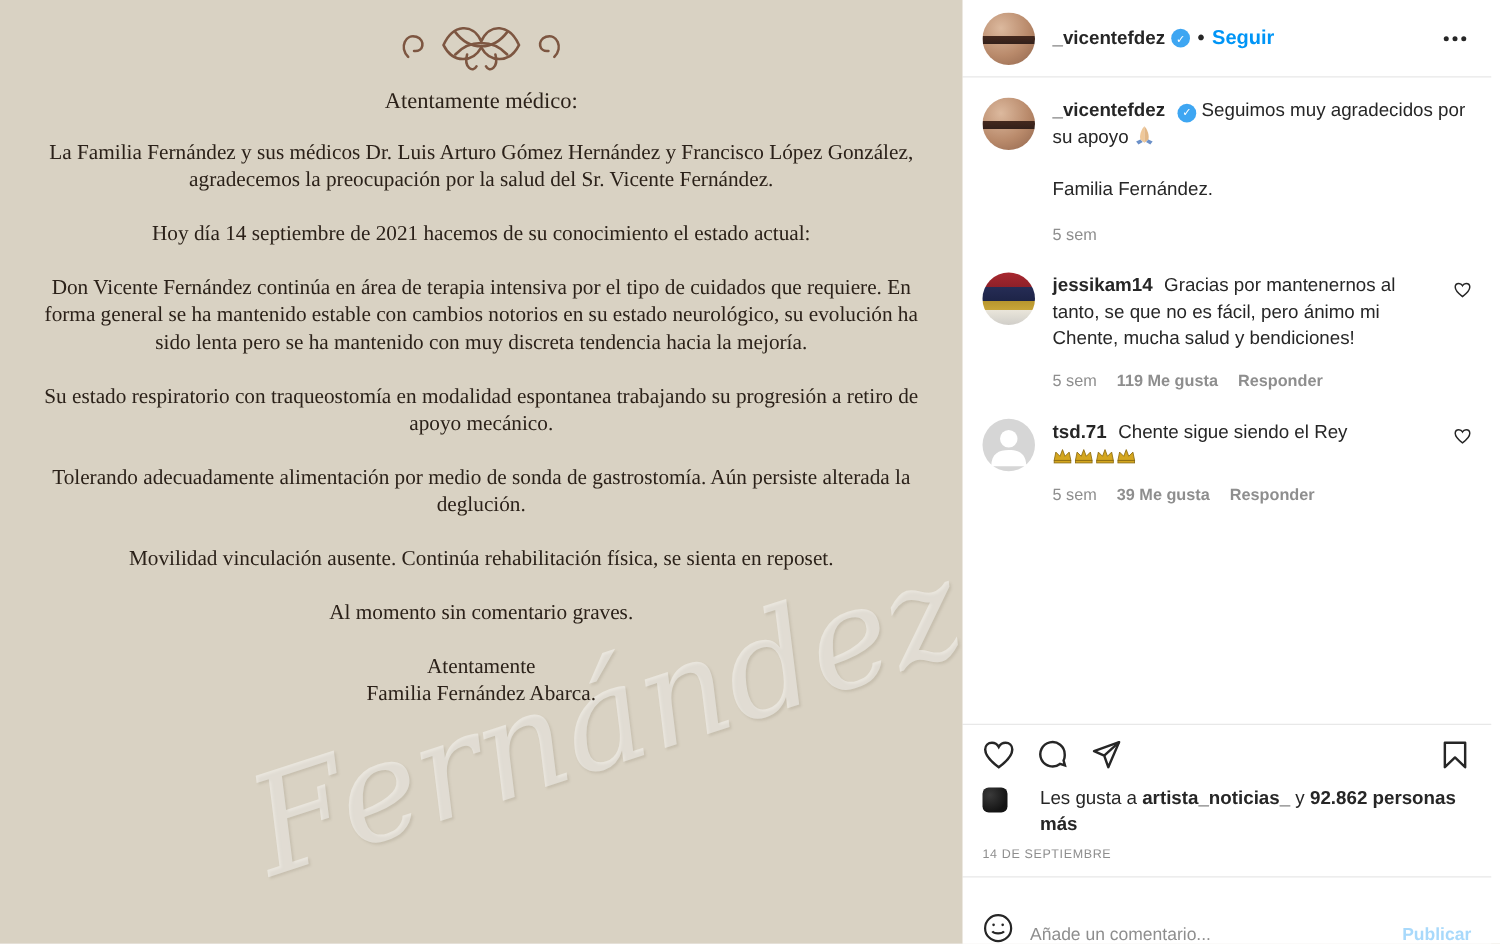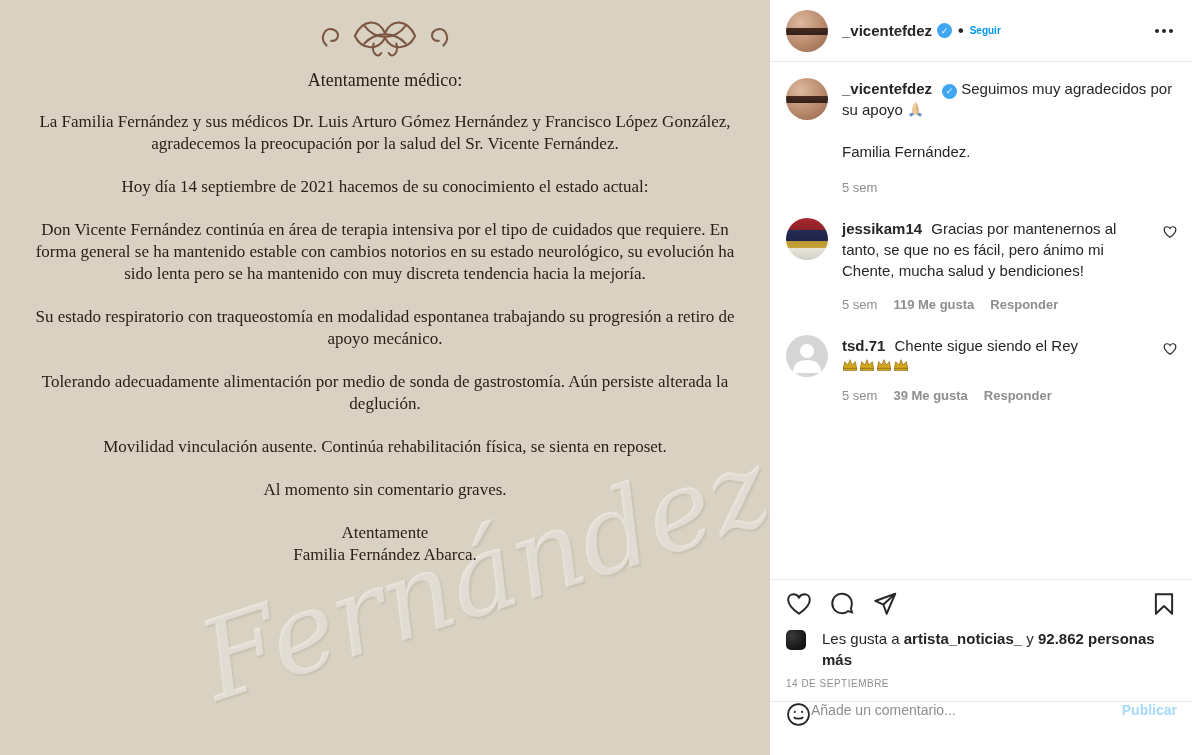--- a/index.html
+++ b/index.html
@@ -27,21 +27,21 @@
   .avatar.vicente { background:
       linear-gradient(180deg, rgba(0,0,0,0) 44%, #45291e 44%, #33201a 60%, rgba(0,0,0,0) 60%),
       radial-gradient(circle at 35% 30%, #dcb99e, #b98a6b 55%, #90644b); }
   .avatar.jessika { background:linear-gradient(180deg, #a8282f 0%, #8e2029 28%, #262c55 28%, #1d2447 55%, #b8962e 55%, #c9a63a 72%, #e9e5da 72%, #d0cec9 100%); }
   .avatar.default { background:#d6d6d6; display:flex; align-items:center; justify-content:center; }
   .header-user { display:flex; align-items:center; margin-left:14px; }
   .username { font-weight:700; font-size:15px; color:#262626; }
   .badge { width:15px; height:15px; border-radius:50%; background:#3ea6f2; color:#fff; display:inline-flex;
            align-items:center; justify-content:center; font-size:9px; margin-left:5px; flex:none; font-family:"Liberation Sans",sans-serif; }
   .dot-sep { margin:0 6px; color:#262626; font-weight:700; }
-  .follow { color:#0095f6; font-weight:700; font-size:10px; cursor:pointer; }
+  .follow { color:#0095f6; font-weight:700; font-size:16px; cursor:pointer; }
   .more-btn { margin-left:auto; display:flex; gap:3px; cursor:pointer; padding:4px; }
   .more-btn i { width:4px; height:4px; border-radius:50%; background:#262626; }
 
   .comments { flex:1; overflow:hidden; padding:16px 16px 0; }
   .row { display:flex; margin-bottom:20px; }
   .row .body { flex:1; margin-left:14px; font-size:15px; line-height:21px; color:#262626; }
   .body .username { margin-right:5px; }
   .caption-line2 { margin-top:21px; }
   .stamp { color:#8e8e8e; font-size:13px; margin-top:15px; }
   .meta { display:flex; gap:16px; color:#8e8e8e; font-size:13px; margin-top:13px; }
@@ -50,26 +50,26 @@
   .crown-line { margin-top:2px; display:flex; gap:1px; }
   .emoji-svg { display:inline-block; vertical-align:-3px; }
 
   .actions { flex:none; border-top:1px solid #e8e8e8; display:flex; align-items:center; gap:17px; padding:11px 16px 9px; }
   .actions .icon-btn { cursor:pointer; display:flex; }
   .bookmark { margin-left:auto; }
 
   .likes { flex:none; display:flex; padding:2px 16px 8px; font-size:15px; line-height:21px; }
   .likes-avatar { width:20px; height:20px; border-radius:5px; flex:none; margin-top:2px;
                   background:radial-gradient(circle at 30% 30%, #3a3a3a, #141414 70%); }
-  .likes-text { margin-left:16px; }
+  .likes-text { margin-left:26px; }
   .likes-text .bold { font-weight:700; }
 
   .post-date { flex:none; padding:0 16px 12px; font-size:10px; letter-spacing:.5px; color:#8e8e8e; }
 
-  .add-comment { flex:none; border-top:1px solid #e8e8e8; height:54px; display:flex; align-items:flex-start; padding:0 16px; }
+  .add-comment { flex:none; border-top:1px solid #e8e8e8; height:54px; display:flex; align-items:flex-end; padding:0 16px; gap:13px; }
   .add-comment input { flex:1; border:none; outline:none; font-size:14px; font-family:"Liberation Sans",sans-serif; color:#262626; background:transparent; }
   .add-comment input::placeholder { color:#8e8e8e; }
   .publish { color:#a8d9fb; font-weight:600; font-size:14px; cursor:pointer; }
 </style>
 </head>
 <body>
 
 <div class="post-image">
   <div class="watermark">Fernández</div>
   <div class="doc">

